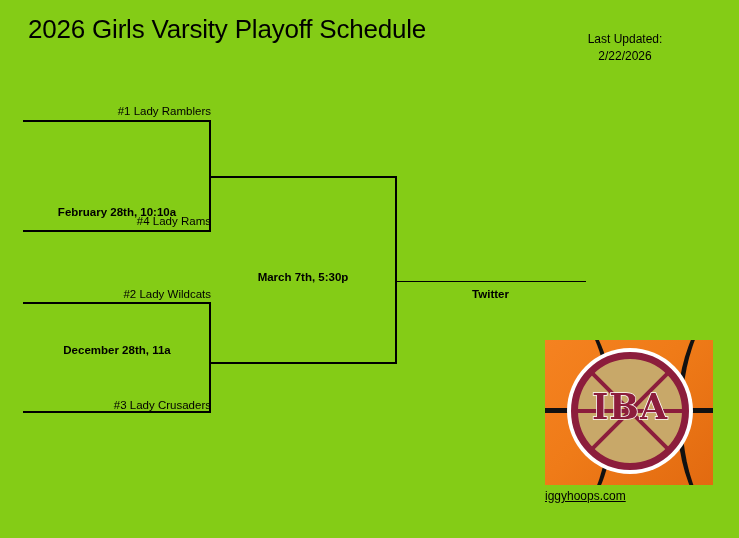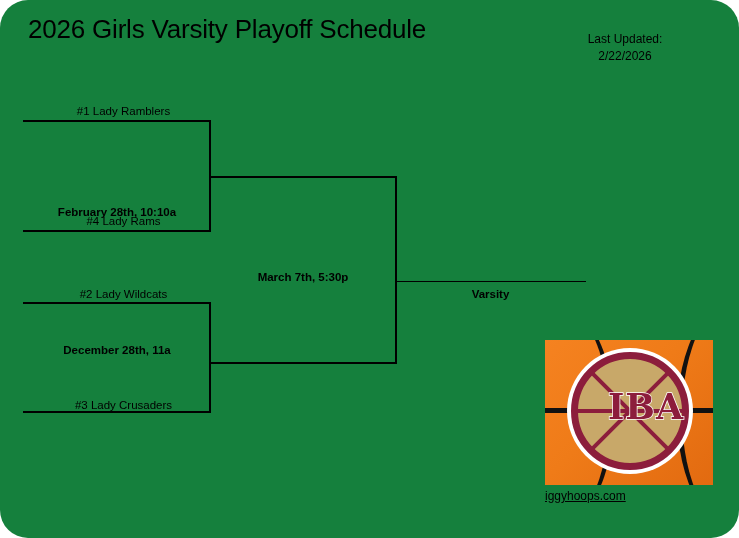--- a/index.html
+++ b/index.html
@@ -8,23 +8,22 @@
     background: #ffffff;
   }
   body {
     font-family: "Liberation Sans", sans-serif;
     color: #000000;
   }
   #page {
     position: relative;
     width: 739px;
     height: 538px;
-    background: #15803d;
+    background: #84cc16;
     overflow: hidden;
-    border-radius: 28px;
   }
 
   
   #title {
     position: absolute;
     left: 28px;
     top: 14px;
     font-size: 26px;
     font-weight: 400;
     letter-spacing: -0.2px;
@@ -54,21 +53,21 @@
   .thin-h {
     position: absolute;
     height: 0;
     border-top: 1px solid #000000;
   }
 
   
   .team-label {
     position: absolute;
     font-size: 11.5px;
-    text-align: center;
+    text-align: right;
     white-space: nowrap;
   }
   .game-label {
     position: absolute;
     font-size: 11.5px;
     font-weight: bold;
     text-align: center;
     white-space: nowrap;
   }
   .champ-label {
@@ -159,21 +158,20 @@
     top: 46px;
     width: 118px;
     text-align: center;
     font-family: "DejaVu Serif", serif;
     font-size: 35px;
     font-weight: bold;
     letter-spacing: 1px;
     color: #8c1d3c;
     -webkit-text-stroke: 1.5px #ffffff;
     paint-order: stroke fill;
-    padding-left: 16px;
   }
   #site-link {
     position: absolute;
     left: 545px;
     top: 489px;
     width: 168px;
     font-size: 12px;
     text-decoration: underline;
     color: #000000;
   }
@@ -214,21 +212,21 @@
   <div class="team-label" style="left:36px; top:399px; width:175px;">#3 Lady Crusaders</div>
   <div class="game-label" style="left:23px; top:344px; width:188px;">December 28th, 11a</div>
 
   <div class="hline" style="left:209px; top:176px; width:188px;"></div>
   <div class="hline" style="left:209px; top:362px; width:188px;"></div>
   <div class="vline" style="left:395px; top:176px; height:188px;"></div>
 
   <div class="game-label" style="left:209px; top:271px; width:188px;">March 7th, 5:30p</div>
 
   <div class="thin-h" style="left:395px; top:281px; width:191px;"></div>
-  <div class="champ-label" style="left:395px; top:288px; width:191px;">Varsity</div>
+  <div class="champ-label" style="left:395px; top:288px; width:191px;">Twitter</div>
 
   <div id="logo">
     <div class="seam" id="seam-left"></div>
     <div class="seam" id="seam-right"></div>
     <div class="seam" id="seam-h"></div>
     <div id="logo-ball"></div>
     <div class="ball-seam" id="bs-h"></div>
     <div class="ball-seam" id="bs-d1"></div>
     <div class="ball-seam" id="bs-d2"></div>
     <div id="logo-text">IBA</div>

